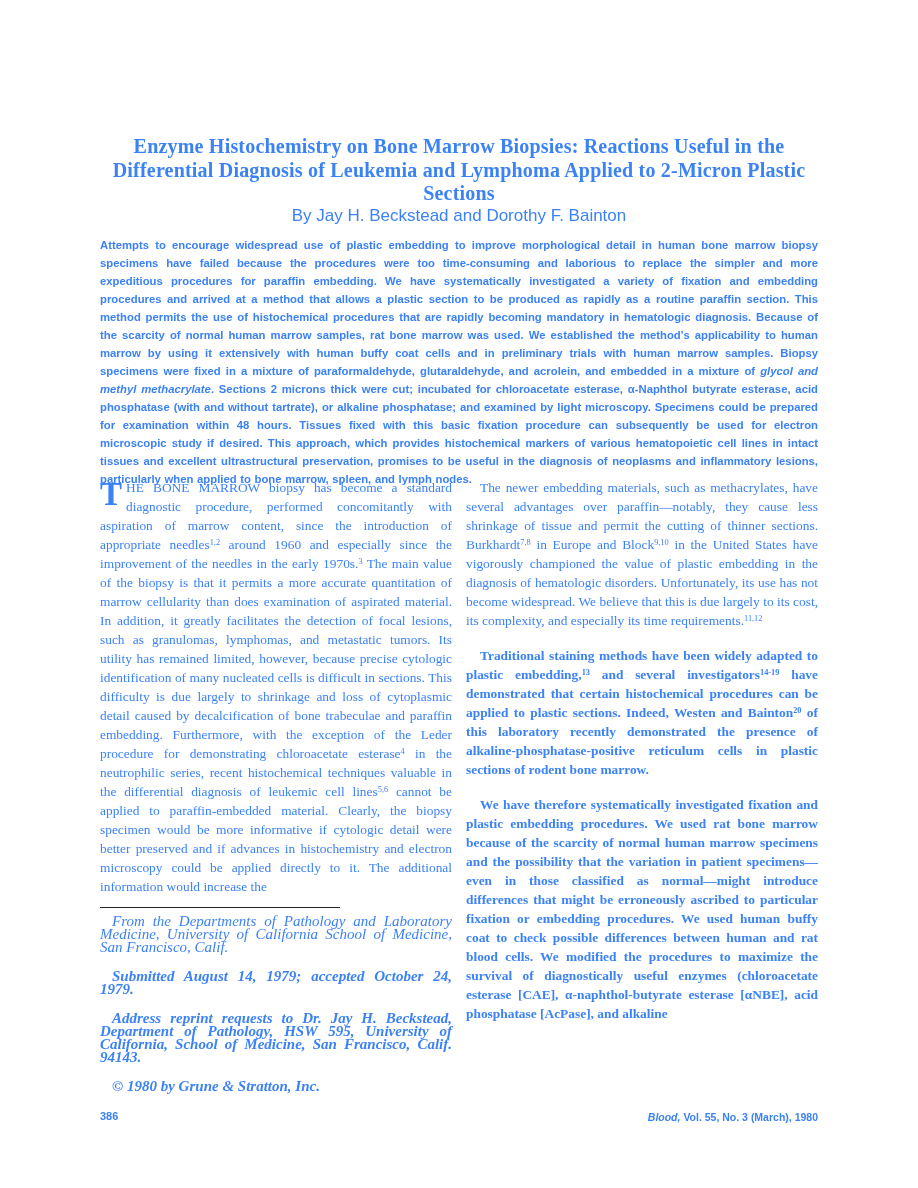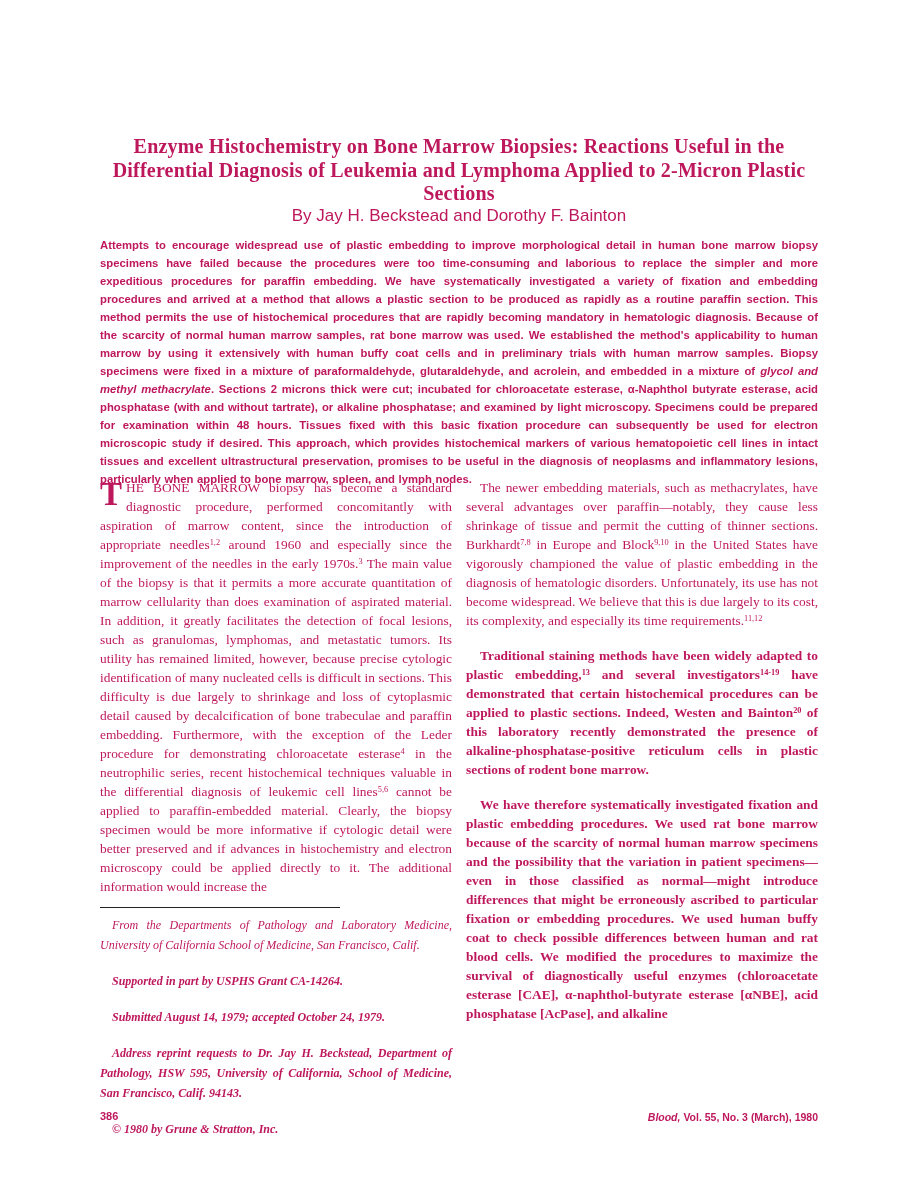--- a/index.html
+++ b/index.html
@@ -1,21 +1,21 @@
 <!DOCTYPE html>
 <html><head>
 <meta charset="utf-8">
 <style>
   html, body { margin: 0; padding: 0; background: #ffffff; }
   .page {
     position: relative;
     width: 918px;
     height: 1188px;
     background: #ffffff;
-    color: #be185d;
+    color: #3b82f6;
     overflow: hidden;
   }
   .title {
     position: absolute;
     left: 99px; top: 122px; width: 720px;
     text-align: center;
     font-family: "Liberation Serif", serif;
     font-weight: bold;
     font-size: 20px;
     line-height: 23.5px;
@@ -70,22 +70,22 @@
   .seg-bi { font-style: italic; }
   .fn-rule {
     width: 240px;
     height: 0;
     border-top: 1.5px solid #222;
     margin: 11px 0 7px 0;
   }
   .footnote {
     font-family: "Liberation Serif", serif;
     font-style: italic;
-    font-size: 12px;
-    line-height: 20px;
+    font-size: 15px;
+    line-height: 13px;
     text-align: justify;
   }
   .footnote p { margin: 0; text-indent: 12px; }
   .footer-left {
     position: absolute;
     left: 100px; top: 1110px;
     font-family: "Liberation Sans", sans-serif;
     font-weight: bold;
     font-size: 11px;
   }
@@ -109,21 +109,20 @@
 
   <div class="abstract"><span>Attempts to encourage widespread use of plastic embedding to improve morphological detail in human bone marrow biopsy specimens have failed because the procedures were too time-consuming and laborious to replace the simpler and more expeditious procedures for paraffin embedding. We have systematically investigated a variety of fixation and embedding procedures and arrived at a method that allows a plastic section to be produced as rapidly as a routine paraffin section. This method permits the use of histochemical procedures that are rapidly becoming mandatory in hematologic diagnosis. Because of the scarcity of normal human marrow samples, rat bone marrow was used. We established the method's applicability to human marrow by using it extensively with human buffy coat cells and in preliminary trials with human marrow samples. Biopsy specimens were fixed in a mixture of paraformaldehyde, glutaraldehyde, and acrolein, and embedded in a mixture of </span><span class="seg-bi">glycol and methyl methacrylate</span><span>. Sections 2 microns thick were cut; incubated for chloroacetate esterase, α-Naphthol butyrate esterase, acid phosphatase (with and without tartrate), or alkaline phosphatase; and examined by light microscopy. Specimens could be prepared for examination within 48 hours. Tissues fixed with this basic fixation procedure can subsequently be used for electron microscopic study if desired. This approach, which provides histochemical markers of various hematopoietic cell lines in intact tissues and excellent ultrastructural preservation, promises to be useful in the diagnosis of neoplasms and inflammatory lesions, particularly when applied to bone marrow, spleen, and lymph nodes.</span></div>
 
   <div class="columns">
 
     <div class="col">
       <p><span class="dropcap">T</span><span><span>HE BONE MARROW biopsy has become a standard diagnostic procedure, performed concomitantly with aspiration of marrow content, since the introduction of appropriate needles</span><sup class="seg-sup">1,2</sup><span> around 1960 and especially since the improvement of the needles in the early 1970s.</span><sup class="seg-sup">3</sup><span> The main value of the biopsy is that it permits a more accurate quantitation of marrow cellularity than does examination of aspirated material. In addition, it greatly facilitates the detection of focal lesions, such as granulomas, lymphomas, and metastatic tumors. Its utility has remained limited, however, because precise cytologic identification of many nucleated cells is difficult in sections. This difficulty is due largely to shrinkage and loss of cytoplasmic detail caused by decalcification of bone trabeculae and paraffin embedding. Furthermore, with the exception of the Leder procedure for demonstrating chloroacetate esterase</span><sup class="seg-sup">4</sup><span> in the neutrophilic series, recent histochemical techniques valuable in the differential diagnosis of leukemic cell lines</span><sup class="seg-sup">5,6</sup><span> cannot be applied to paraffin-embedded material. Clearly, the biopsy specimen would be more informative if cytologic detail were better preserved and if advances in histochemistry and electron microscopy could be applied directly to it. The additional information would increase the</span></span></p>
       <div class="fn-rule"></div>
       <div class="footnote">
         <p>From the Departments of Pathology and Laboratory Medicine, University of California School of Medicine, San Francisco, Calif.</p>
-        <p>Supported in part by USPHS Grant CA-14264.</p>
         <p>Submitted August 14, 1979; accepted October 24, 1979.</p>
         <p>Address reprint requests to Dr. Jay H. Beckstead, Department of Pathology, HSW 595, University of California, School of Medicine, San Francisco, Calif. 94143.</p>
         <p>© 1980 by Grune &amp; Stratton, Inc.</p>
       </div>
     </div>
 
     <div class="col">
       <p class="indent"><span>The newer embedding materials, such as methacrylates, have several advantages over paraffin—notably, they cause less shrinkage of tissue and permit the cutting of thinner sections. Burkhardt</span><sup class="seg-sup">7,8</sup><span> in Europe and Block</span><sup class="seg-sup">9,10</sup><span> in the United States have vigorously championed the value of plastic embedding in the diagnosis of hematologic disorders. Unfortunately, its use has not become widespread. We believe that this is due largely to its cost, its complexity, and especially its time requirements.</span><sup class="seg-sup">11,12</sup></p>
       <p class="indent"><span>Traditional staining methods have been widely adapted to plastic embedding,</span><sup class="seg-sup">13</sup><span> and several investigators</span><sup class="seg-sup">14-19</sup><span> have demonstrated that certain histochemical procedures can be applied to plastic sections. Indeed, Westen and Bainton</span><sup class="seg-sup">20</sup><span> of this laboratory recently demonstrated the presence of alkaline-phosphatase-positive reticulum cells in plastic sections of rodent bone marrow.</span></p>
       <p class="indent"><span>We have therefore systematically investigated fixation and plastic embedding procedures. We used rat bone marrow because of the scarcity of normal human marrow specimens and the possibility that the variation in patient specimens—even in those classified as normal—might introduce differences that might be erroneously ascribed to particular fixation or embedding procedures. We used human buffy coat to check possible differences between human and rat blood cells. We modified the procedures to maximize the survival of diagnostically useful enzymes (chloroacetate esterase [CAE], α-naphthol-butyrate esterase [αNBE], acid phosphatase [AcPase], and alkaline</span></p>

